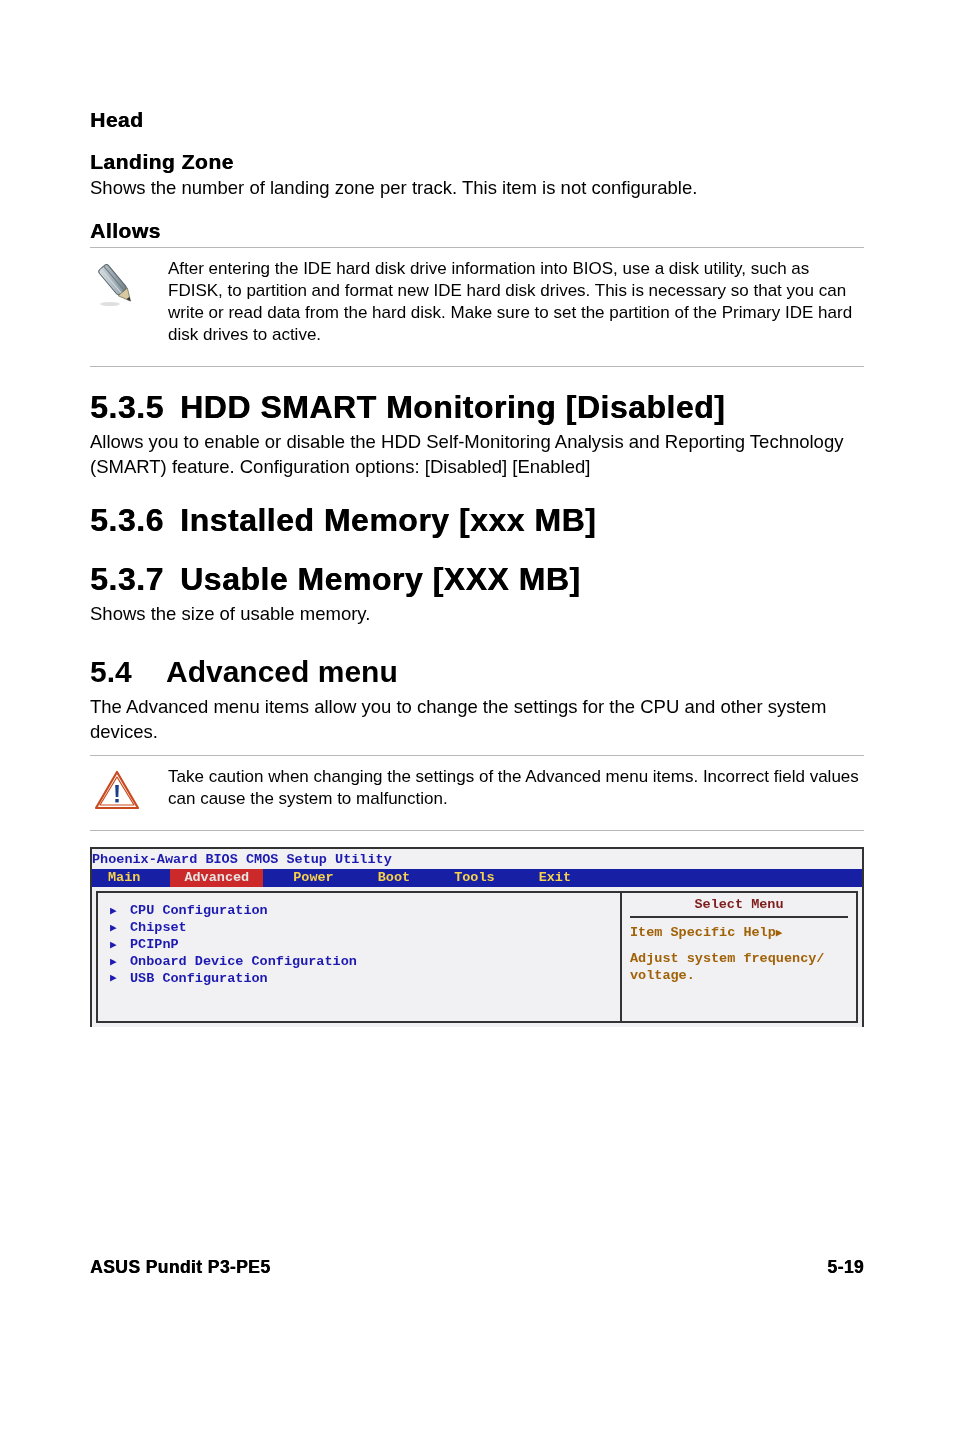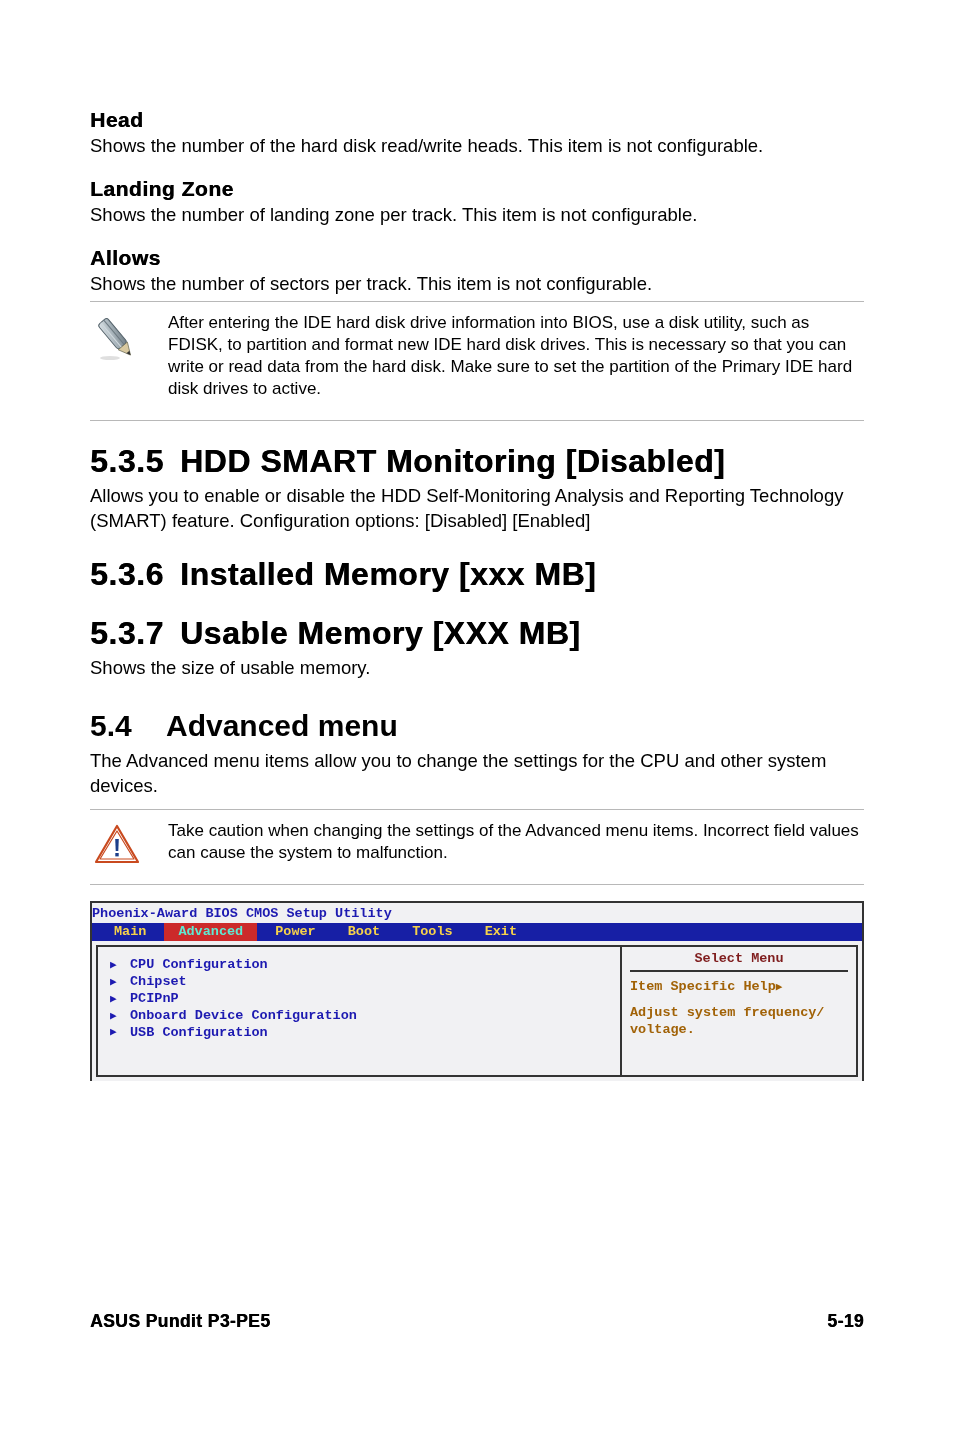--- a/index.html
+++ b/index.html
@@ -87,33 +87,33 @@
     background: #f1f1f3;
     color: #1d1ab1;
     font-weight: bold;
     text-align: left;
     padding: 3px 0 2px 0;
   }
   .bios-menubar {
     background: #171fa5;
     color: #f7d24a;
     display: flex;
-    gap: 4px;
-    padding: 0 8px;
+    gap: 16px;
+    padding: 0 2px;
     font-weight: bold;
     height: 18px;
     line-height: 18px;
     text-align: right;
   }
   .bios-tab {
     padding: 0 14px;
   }
   .bios-tab.selected {
     background: #cc2a2a;
-    color: #5eead4;
+    color: #e5e5e5;
   }
   .bios-body {
     display: flex;
     background: #f1f1f3;
     min-height: 140px;
   }
   .bios-left {
     flex: 1 1 auto;
     border: 2px solid #333;
     border-right: none;
@@ -172,27 +172,25 @@
 
   
   svg { display: block; }
 </style>
 </head>
 <body>
 
 <div class="page">
 
   <div class="h3">Head</div>
-  <div class="body-text">Shows the number of the hard disk read/write heads. This item is not configurable.</div>
 
   <div class="h3">Landing Zone</div>
   <div class="body-text">Shows the number of landing zone per track. This item is not configurable.</div>
 
   <div class="h3">Allows</div>
-  <div class="body-text" style="margin-bottom:2px;">Shows the number of sectors per track. This item is not configurable.</div>
 
   <div class="note-top-rule"></div>
   <div class="note-block">
     <div class="note-icon">
       <svg width="44" height="46" viewBox="0 0 44 46">
         <defs>
           <linearGradient id="pg" x1="0" y1="0" x2="1" y2="1">
             <stop offset="0" stop-color="#dfe6ea"></stop>
             <stop offset="0.5" stop-color="#a8b4bb"></stop>
             <stop offset="1" stop-color="#6d7a82"></stop>

